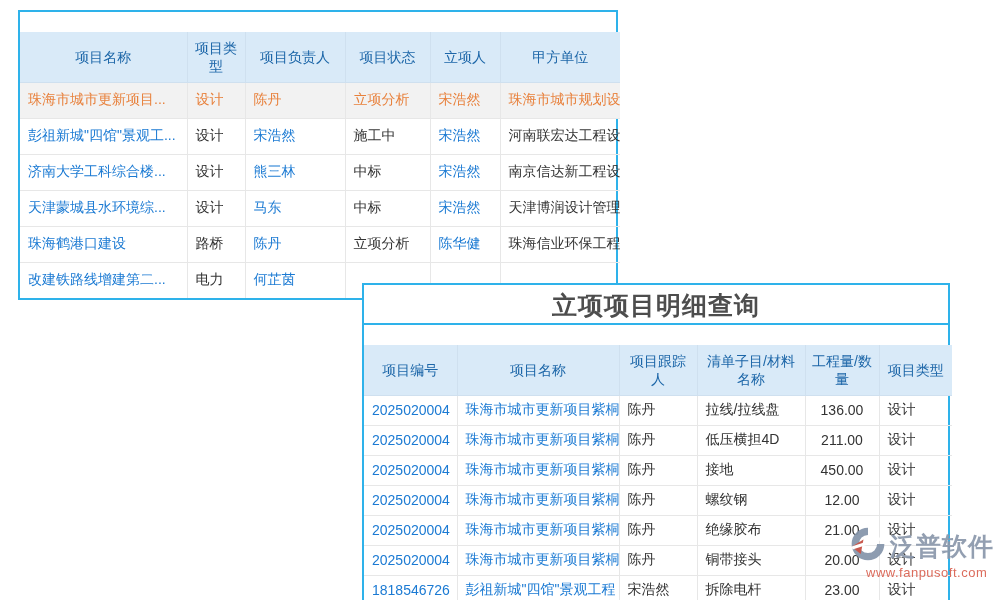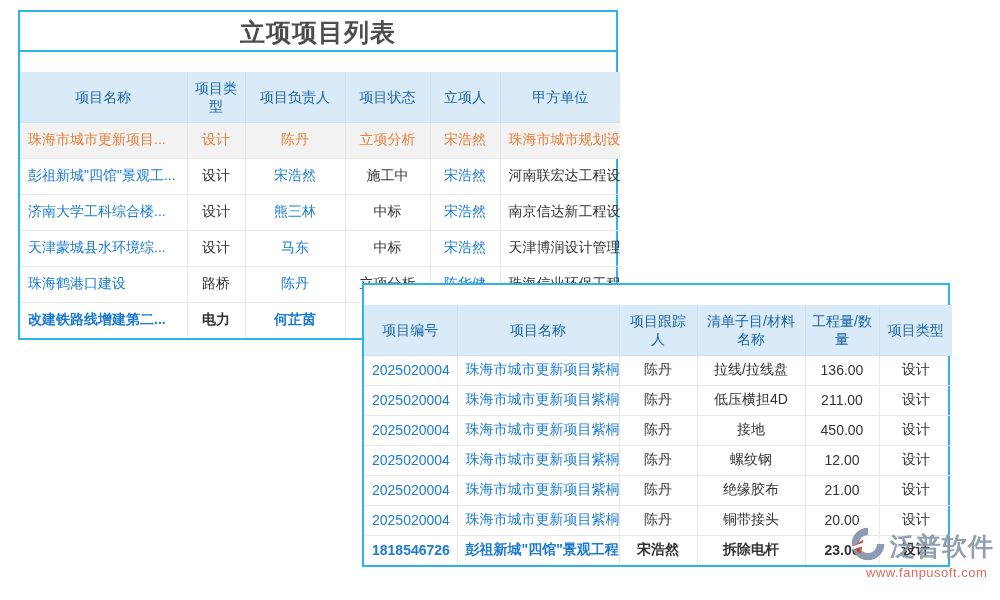--- a/index.html
+++ b/index.html
@@ -45,24 +45,24 @@
   thead tr th{border-top:none;}
   td{
     height:36px;font-size:14px;color:var(--text-dark);
     border:1px solid var(--grid-line);padding:0 8px;
     vertical-align:middle;text-align:center;
     overflow:hidden;white-space:nowrap;
   }
   #detail-card td{height:30px;}
   td:first-child{border-left:none;}
   td:last-child{border-right:none;}
-  tbody tr:last-child td{border-bottom:none;font-weight:bold;}
+  tbody tr:last-child td{border-bottom:none;}
   td.al-left{text-align:left;}
   td.al-right{}
-  td.al-center{text-align:center;}
+  td.al-center{text-align:left;}
   td.link{color:var(--link-blue);cursor:pointer;}
   tr.selected td{color:var(--selected-orange);background:var(--selected-bg);}
   tr.selected td.link{color:var(--selected-orange);}
   .watermark{
     position:absolute;left:848px;top:524px;z-index:10;opacity:0.92;
     width:150px;pointer-events:none;
   }
   .wm-row{display:flex;align-items:center;}
   .wm-brand{
     font-size:25px;font-weight:bold;color:var(--wm-slate);
@@ -73,21 +73,20 @@
     margin-top:-3px;margin-left:18px;white-space:nowrap;letter-spacing:0.5px;
   }
   .wm-logo{flex:0 0 auto;margin-right:2px;}
 </style>
 </head>
 <body>
 
 <div class="canvas">
 
   <div class="card" id="list-card">
-    <div class="card-title">立项项目列表</div>
     <table>
       <colgroup>
         <col style="width:167px">
           <col style="width:58px">
           <col style="width:100px">
         <col style="width:85px">
           <col style="width:70px">
           <col style="width:120px">
       </colgroup>
       <thead>
@@ -147,20 +146,21 @@
             <td class="al-center link">何芷茵</td>
             <td class="al-center"></td>
             <td class="al-center"></td>
             <td class="al-left"></td>
           </tr>
         </tbody>
     </table>
   </div>
 
   <div class="card" id="detail-card">
+    <div class="card-title">立项项目明细查询</div>
     <table>
       <colgroup>
         <col style="width:93px">
           <col style="width:162px">
           <col style="width:78px">
         <col style="width:108px">
           <col style="width:74px">
           <col style="width:73px">
       </colgroup>
       <thead>

